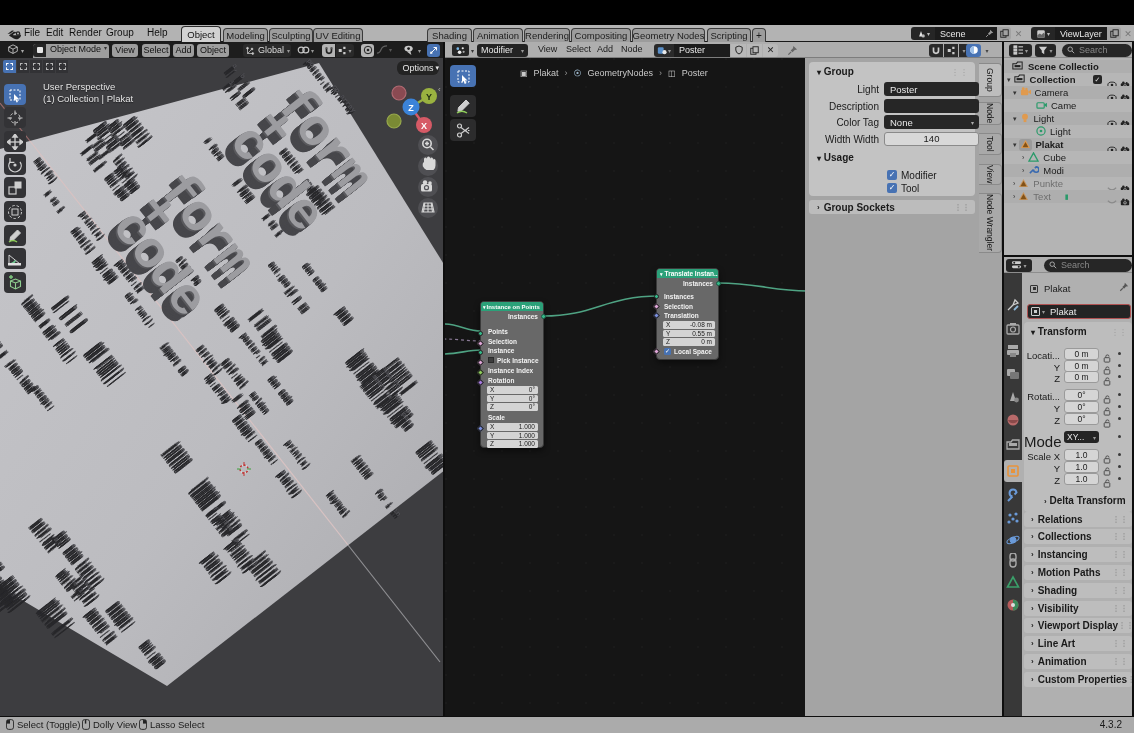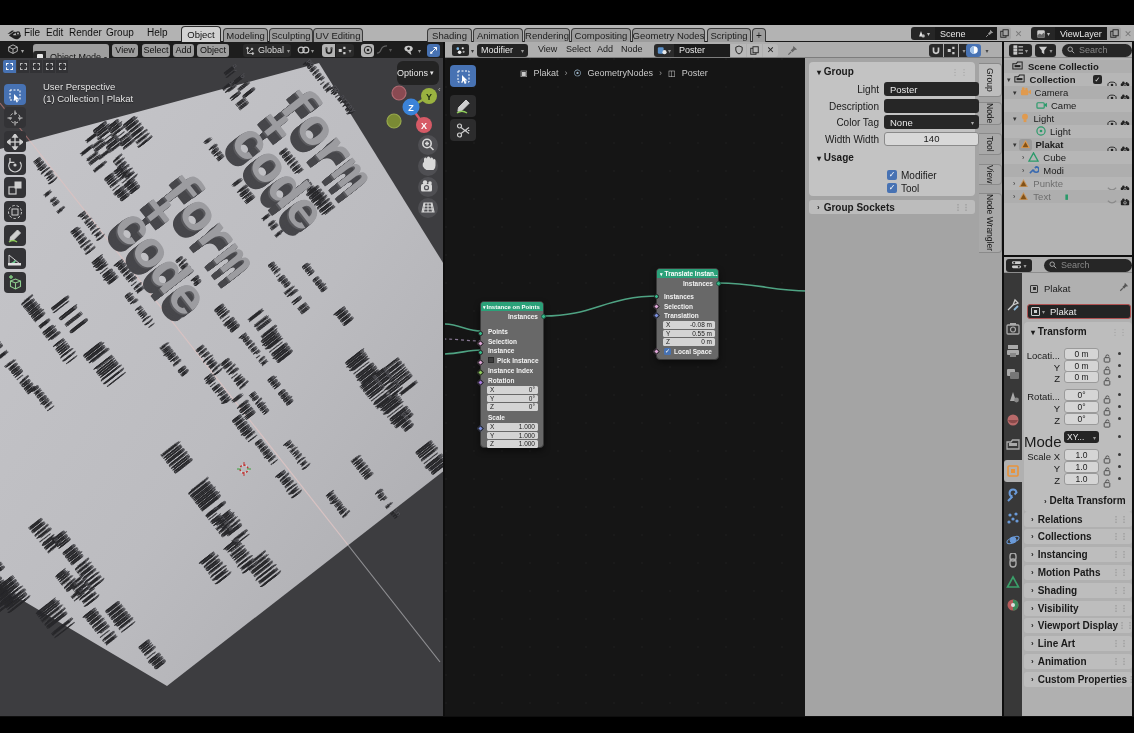--- a/index.html
+++ b/index.html
@@ -68,21 +68,21 @@
     <div class="r" style="left:0;top:42px;width:443px;height:16px;background:#1d1d1d">
       <div class="r" style="left:6px;top:2px;display:flex;align-items:center">
         <svg width="14" height="12" viewBox="0 0 16 14">
           <g stroke="#c8c8c8" fill="none">
             <path d="M8 1 l5 2.5 v5 L8 11 L3 8.5 v-5 Z"></path>
             <path d="M3 3.5 L8 6 l5 -2.5 M8 6 v5"></path>
           </g>
         </svg>
         <span style="color:#aaa;font-size:6px;margin-left:1px">▾</span>
       </div>
-      <div class="r" style="left:33px;top:1.5px;width:76px;height:27px;background:#9e9e9e;border-radius:3px;display:flex;align-items:center">
+      <div class="r" style="left:33px;top:1.5px;width:76px;height:27px;background:#9e9e9e;border-radius:3px;display:flex;">
         <div style="width:13px;height:13px;background:#262626;border-radius:3px 0 0 3px;display:flex;align-items:center;justify-content:center">
           <div style="width:6px;height:6px;background:#e8e8e8;border-radius:1px"></div>
         </div>
         <span style="font-size:9px;color:#111;margin-left:4px">Object Mode</span>
         <span style="font-size:6px;color:#333;margin-left:3px">▾</span>
       </div>
       <div class="r" style="left:112px;top:1.5px;width:26px;height:13px;background:#9e9e9e;border-radius:3px;font-size:9px;color:#111;display:flex;align-items:center;justify-content:center">View</div>
       <div class="r" style="left:142px;top:1.5px;width:28px;height:13px;background:#9e9e9e;border-radius:3px;font-size:9px;color:#111;display:flex;align-items:center;justify-content:center">Select</div>
       <div class="r" style="left:173px;top:1.5px;width:21px;height:13px;background:#9e9e9e;border-radius:3px;font-size:9px;color:#111;display:flex;align-items:center;justify-content:center">Add</div>
       <div class="r" style="left:197px;top:1.5px;width:32px;height:13px;background:#9e9e9e;border-radius:3px;font-size:9px;color:#111;display:flex;align-items:center;justify-content:center">Object</div>
@@ -1482,21 +1482,21 @@
       </div>
       <div style="width:12px;height:13px;background:#323235;margin-left:1px;display:flex;align-items:center;justify-content:center">
         <div style="width:7px;height:7px;border:1px dashed #b8b8b8"></div>
       </div>
       <div style="width:12px;height:13px;background:#323235;margin-left:1px;display:flex;align-items:center;justify-content:center">
         <div style="width:7px;height:7px;border:1px dashed #b8b8b8"></div>
       </div>
     </div>
     <div style="position:absolute;left:43px;top:81px;color:#e4e4e4;font-size:9.5px;text-shadow:0 1px 1px rgba(0,0,0,.5)">User Perspective</div>
     <div style="position:absolute;left:43px;top:93px;color:#e4e4e4;font-size:9.5px;text-shadow:0 1px 1px rgba(0,0,0,.5)">(1) Collection | Plakat</div>
-    <div style="position:absolute;left:397px;top:61px;width:42px;height:24px;background:#232323;border-radius:6px;color:#e8e8e8;font-size:9px;display:flex;align-items:center;justify-content:flex-start">Options <span style="font-size:7px;margin-left:2px">▾</span></div>
+    <div style="position:absolute;left:397px;top:61px;width:42px;height:14px;background:#232323;border-radius:6px;color:#e8e8e8;font-size:9px;display:flex;align-items:center;justify-content:flex-end">Options <span style="font-size:7px;margin-left:2px">▾</span></div>
     <div style="position:absolute;left:4px;top:84px;width:22px;height:21px;background:#4772b3;border-radius:4px;display:flex;align-items:center;justify-content:center">
       <svg width="16" height="16" viewBox="0 0 16 16">
         <g stroke="#fff" fill="none">
           <rect x="3" y="3" width="10" height="10" stroke-dasharray="2 1.5"></rect>
           <path d="M7 7 L12 12 L9.5 12 L11 15 L9.5 15.5 L8.5 12.5 L7 13.5 Z" fill="#fff" stroke="none"></path>
         </g>
       </svg>
     </div>
     <div style="position:absolute;left:4px;top:107px;width:22px;height:21px;background:#333336;border-radius:4px;display:flex;align-items:center;justify-content:center">
       <svg width="16" height="16" viewBox="0 0 16 16">
@@ -2170,12 +2170,30 @@
         <div class="r" style="left:2px;top:363.1px;width:108px;height:15px;background:#bdbdbd;border-radius:3px;font-size:10px;font-weight:bold;color:#1a1a1a;display:flex;align-items:center;padding-left:7px"><span style="font-size:8px;margin-right:4px">›</span>Line Art<span style="margin-left:auto;color:#9a9a9a;font-size:8px;padding-right:4px">⋮⋮</span></div>
         <div class="r" style="left:2px;top:380.9px;width:108px;height:15px;background:#bdbdbd;border-radius:3px;font-size:10px;font-weight:bold;color:#1a1a1a;display:flex;align-items:center;padding-left:7px"><span style="font-size:8px;margin-right:4px">›</span>Animation<span style="margin-left:auto;color:#9a9a9a;font-size:8px;padding-right:4px">⋮⋮</span></div>
         <div class="r" style="left:2px;top:398.70000000000005px;width:108px;height:15px;background:#bdbdbd;border-radius:3px;font-size:10px;font-weight:bold;color:#1a1a1a;display:flex;align-items:center;padding-left:7px"><span style="font-size:8px;margin-right:4px">›</span>Custom Properties<span style="margin-left:auto;color:#9a9a9a;font-size:8px;padding-right:4px">⋮⋮</span></div>
       </div>
     </div>
     <div class="r" style="left:443px;top:42px;width:2px;height:674px;background:#0e0e0e"></div>
     <div class="r" style="left:1002px;top:42px;width:2px;height:674px;background:#0e0e0e"></div>
     <div class="r" style="left:1004px;top:255px;width:130px;height:2px;background:#0e0e0e"></div>
     <div class="r" style="left:1132px;top:42px;width:2px;height:674px;background:#0e0e0e"></div>
     <div class="r" style="left:0;top:716px;width:1134px;height:1px;background:#0e0e0e"></div>
+    <div class="r" style="left:0;top:717px;width:1134px;height:16px;background:#ababab">
+      <svg width="8" height="11" viewBox="0 0 9 12" style="position:absolute;left:6px;top:2px">
+        <rect x="0.5" y="0.5" width="8" height="11" rx="2.5" fill="none" stroke="#222" stroke-width="1"></rect>
+        <path d="M1 1 h3.5 v4 h-3.5 Z" fill="#222"></path>
+      </svg>
+      <div class="r" style="left:17px;top:2px;font-size:9.5px;color:#1a1a1a">Select (Toggle)</div>
+      <svg width="8" height="11" viewBox="0 0 9 12" style="position:absolute;left:82px;top:2px">
+        <rect x="0.5" y="0.5" width="8" height="11" rx="2.5" fill="none" stroke="#222" stroke-width="1"></rect>
+        <path d="M3.2 1 h1.6 v4 h-1.6 Z" fill="#222"></path>
+      </svg>
+      <div class="r" style="left:93px;top:2px;font-size:9.5px;color:#1a1a1a">Dolly View</div>
+      <svg width="8" height="11" viewBox="0 0 9 12" style="position:absolute;left:139px;top:2px">
+        <rect x="0.5" y="0.5" width="8" height="11" rx="2.5" fill="none" stroke="#222" stroke-width="1"></rect>
+        <path d="M4.5 1 h3.5 v4 h-3.5 Z" fill="#222"></path>
+      </svg>
+      <div class="r" style="left:150px;top:2px;font-size:9.5px;color:#1a1a1a">Lasso Select</div>
+      <div class="r" style="right:12px;top:2px;font-size:10px;color:#1a1a1a">4.3.2</div>
+    </div>
   </div>
 </body></html>

